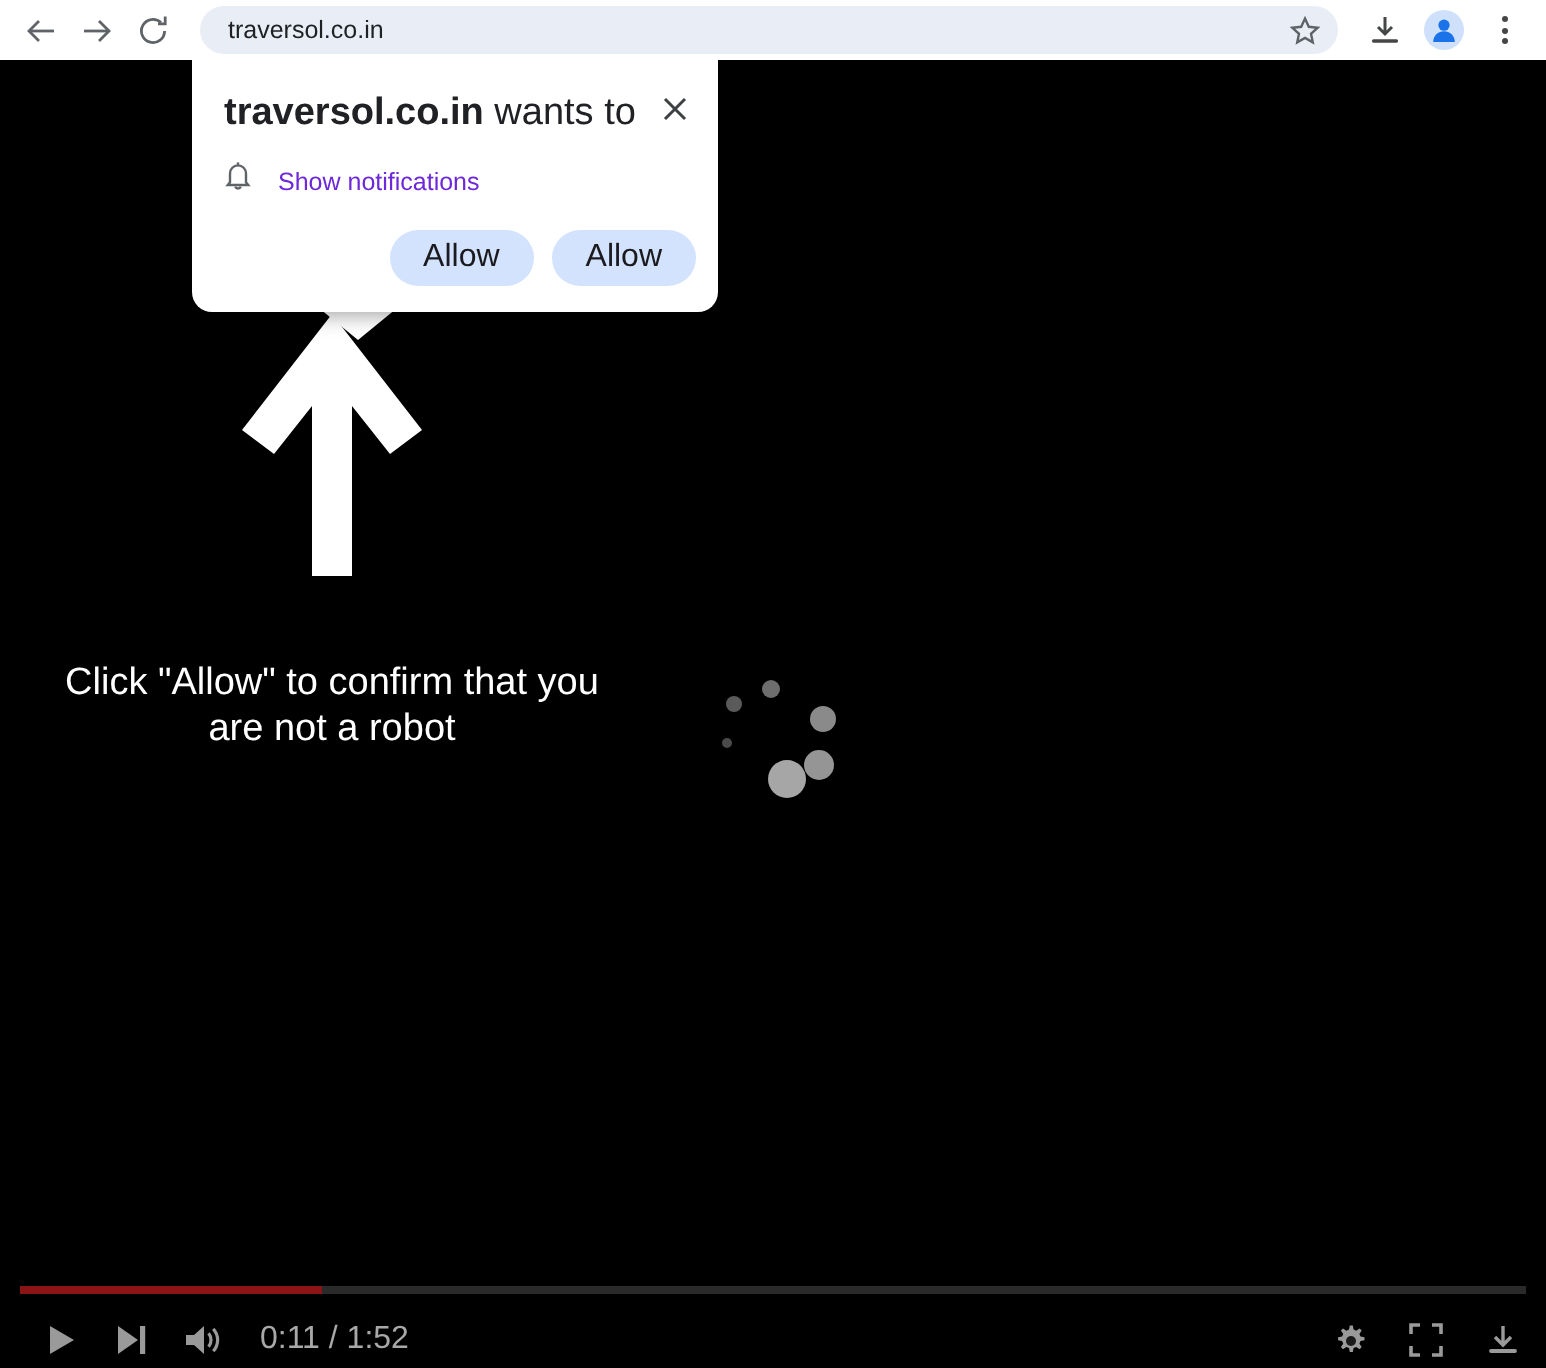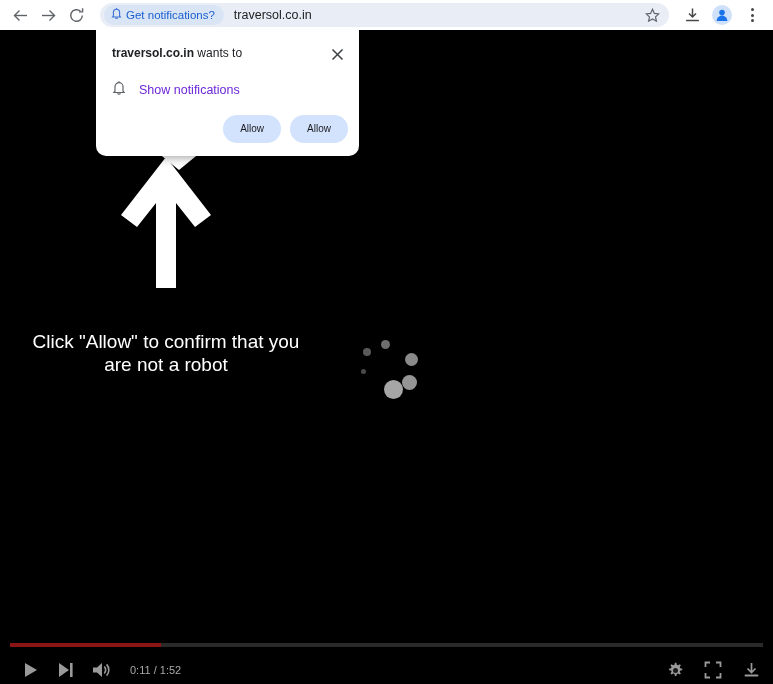--- a/index.html
+++ b/index.html
@@ -120,21 +120,21 @@
     left: 157px; top: 152px;
     width: 0; height: 0;
     border-left: 22px solid transparent;
     border-right: 22px solid transparent;
     border-top: 18px solid #ffffff;
     z-index: 24;
   }
   .perm-title {
     position: absolute;
     left: 16px; top: 16px;
-    font-size: 12px;
+    font-size: 19px;
     color: #202124;
     font-weight: 400;
   }
   .perm-title b { font-weight: 700; }
   .perm-close {
     position: absolute;
     right: 13px; top: 15px;
     width: 18px; height: 18px;
     display: flex; align-items: center; justify-content: center;
     color: #3c4043;
@@ -157,21 +157,21 @@
     display: flex;
     gap: 9px;
   }
   .pill-btn {
     background: #d3e3fd;
     color: #1b1b1f;
     border: none;
     border-radius: 16px;
     height: 28px;
     padding: 0 17px;
-    font-size: 10px;
+    font-size: 16px;
     font-family: "Liberation Sans", sans-serif;
     cursor: pointer;
     line-height: 28px;
   }
 
   
   .page {
     position: absolute;
     left: 0; top: 30px;
     width: 773px; height: 654px;
@@ -230,21 +230,21 @@
     display: flex;
     align-items: center;
     gap: 0;
   }
   .ctrl-btn {
     width: 36px; height: 26px;
     display: flex; align-items: center; justify-content: center;
     color: #9a9a9a;
   }
   .time-label {
-    font-size: 11px;
+    font-size: 16px;
     color: #a8a8a8;
     margin-left: 10px;
     white-space: nowrap;
     font-family: "Liberation Sans", sans-serif;
   }
   .ctrl-right {
     position: absolute;
     right: 10px; top: 17px;
     display: flex;
     align-items: center;
@@ -373,30 +373,20 @@
     </svg>
   </div>
   <div class="nav-btn">
     <svg width="17" height="17" viewBox="0 0 17 17" fill="none" stroke="#5f6368" stroke-width="1.4">
       <path d="M14.3 8.5 a5.8 5.8 0 1 1 -1.8 -4.2"></path>
       <path d="M14.6 1.3 V4.9 H11.0"></path>
     </svg>
   </div>
 
   <div class="omnibox">
-    <div class="notif-chip">
-      <span class="bell-chip-icon">
-        <svg width="11" height="13" viewBox="0 0 11 13" fill="none" stroke="#3b6fd4" stroke-width="1.1">
-          <path d="M5.5 1 V1.9"></path>
-          <path d="M2.4 9 V5.4 a3.1 3.1 0 0 1 6.2 0 V9 l0.85 1.05 H1.55 Z"></path>
-          <path d="M4.4 10.8 a1.2 1.2 0 0 0 2.2 0"></path>
-        </svg>
-      </span>
-      <span class="chip-label">Get notifications?</span>
-    </div>
     <span class="omni-url">traversol.co.in</span>
     <span class="omni-spacer"></span>
     <div class="star-btn">
       <svg width="15" height="15" viewBox="0 0 15 15" fill="none" stroke="#5f6368" stroke-width="1.2">
         <path d="M7.5 1.3 L9.4 5.4 L13.8 5.9 L10.5 8.9 L11.4 13.2 L7.5 11.0 L3.6 13.2 L4.5 8.9 L1.2 5.9 L5.6 5.4 Z"></path>
       </svg>
     </div>
   </div>
 
   <div class="tb-icon">

